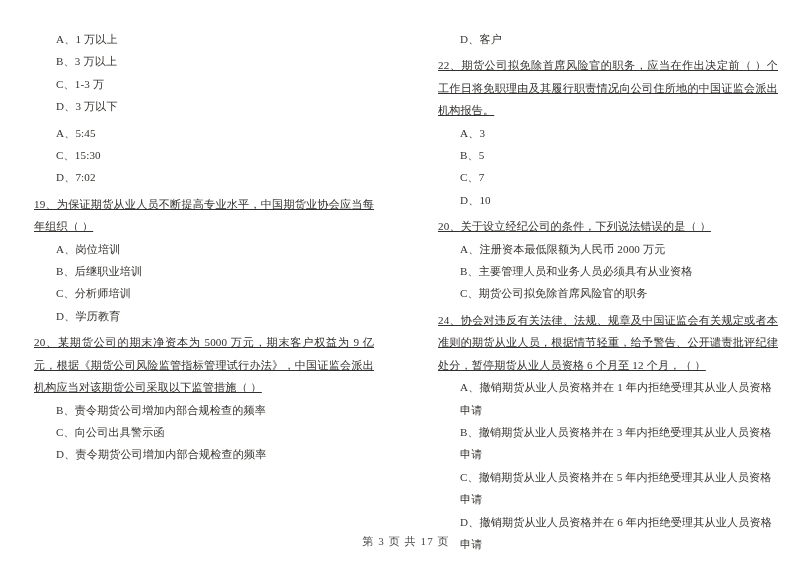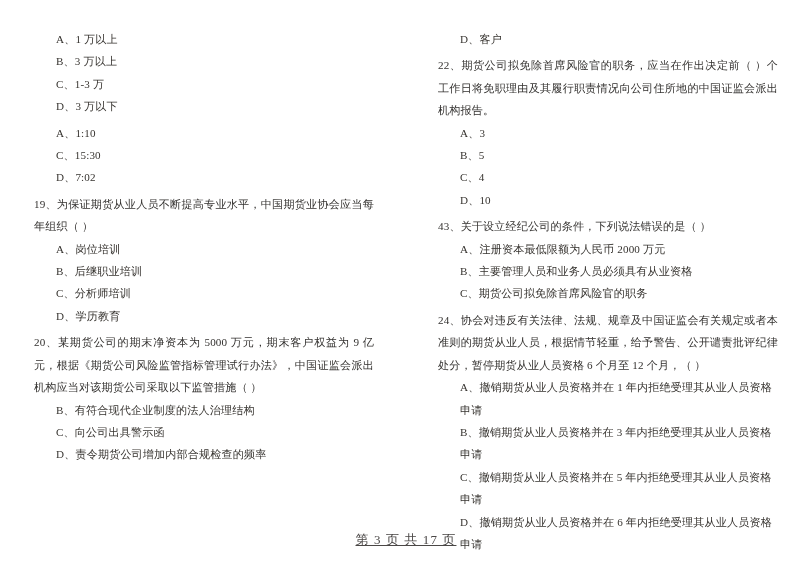--- a/index.html
+++ b/index.html
@@ -35,99 +35,99 @@
     margin: 0 0 4px 0;
   }
   .q-text {
     font-size: 11.1px;
     line-height: 22.4px;
     text-align: justify;
     text-justify: inter-ideograph;
     color: #33312f;
     margin: 0;
     letter-spacing: 0.15px;
+    text-decoration: underline;
   }
   .opt {
     font-size: 11.1px;
     line-height: 22.4px;
     color: #36332f;
     margin: 0;
     padding-left: 22px;
     letter-spacing: 0.15px;
     white-space: nowrap;
   }
   .opt.wrapopt {
     white-space: normal;
   }
   .footer {
     position: absolute;
     left: 12px;
     right: 0;
     bottom: 16px;
     text-align: center;
-    font-size: 13px;
+    font-size: 11px;
     color: #4a4746;
     letter-spacing: 1.1px;
-    text-decoration: underline;
   }
 </style>
 </head>
 <body>
 
 <div class="page">
   <div class="columns">
 
     <div class="col">
 
       <div class="q">
         <p class="opt">A、1 万以上</p>
         <p class="opt">B、3 万以上</p>
         <p class="opt">C、1-3 万</p>
         <p class="opt">D、3 万以下</p>
       </div>
 
       <div class="q">
-        <p class="opt">A、1:10</p>
+        <p class="opt">A、5:45</p>
         <p class="opt">C、15:30</p>
         <p class="opt">D、7:02</p>
       </div>
 
       <div class="q">
         <p class="q-text">19、为保证期货从业人员不断提高专业水平，中国期货业协会应当每年组织（      ）</p>
         <p class="opt">A、岗位培训</p>
         <p class="opt">B、后继职业培训</p>
         <p class="opt">C、分析师培训</p>
         <p class="opt">D、学历教育</p>
       </div>
 
       <div class="q">
         <p class="q-text">20、某期货公司的期末净资本为 5000 万元，期末客户权益为 9 亿元，根据《期货公司风险监管指标管理试行办法》，中国证监会派出机构应当对该期货公司采取以下监管措施（      ）</p>
-        <p class="opt">B、有符合现代企业制度的法人治理结构</p>
+        <p class="opt">B、责令期货公司增加内部合规检查的频率</p>
         <p class="opt">C、向公司出具警示函</p>
         <p class="opt">D、责令期货公司增加内部合规检查的频率</p>
       </div>
 
     </div>
 
     <div class="col">
 
       <div class="q">
         <p class="opt">D、客户</p>
       </div>
 
       <div class="q">
         <p class="q-text">22、期货公司拟免除首席风险官的职务，应当在作出决定前（      ）个工作日将免职理由及其履行职责情况向公司住所地的中国证监会派出机构报告。</p>
         <p class="opt">A、3</p>
         <p class="opt">B、5</p>
-        <p class="opt">C、4</p>
+        <p class="opt">C、7</p>
         <p class="opt">D、10</p>
       </div>
 
       <div class="q">
-        <p class="q-text">43、关于设立经纪公司的条件，下列说法错误的是（      ）</p>
+        <p class="q-text">20、关于设立经纪公司的条件，下列说法错误的是（      ）</p>
         <p class="opt">A、注册资本最低限额为人民币 2000 万元</p>
         <p class="opt">B、主要管理人员和业务人员必须具有从业资格</p>
         <p class="opt">C、期货公司拟免除首席风险官的职务</p>
       </div>
 
       <div class="q">
         <p class="q-text">24、协会对违反有关法律、法规、规章及中国证监会有关规定或者本准则的期货从业人员，根据情节轻重，给予警告、公开谴责批评纪律处分，暂停期货从业人员资格 6 个月至 12 个月，（      ）</p>
         <p class="opt wrapopt">A、撤销期货从业人员资格并在 1 年内拒绝受理其从业人员资格申请</p>
         <p class="opt wrapopt">B、撤销期货从业人员资格并在 3 年内拒绝受理其从业人员资格申请</p>
         <p class="opt wrapopt">C、撤销期货从业人员资格并在 5 年内拒绝受理其从业人员资格申请</p>

